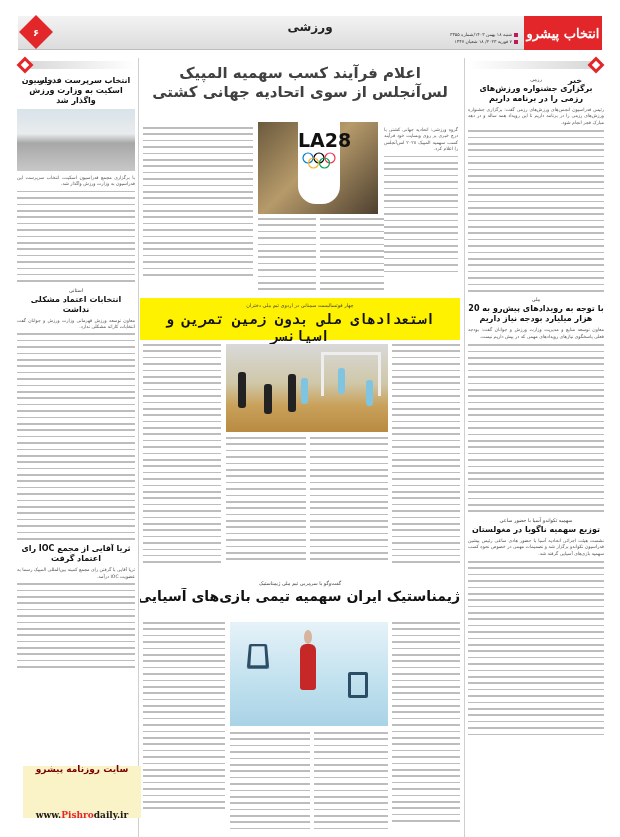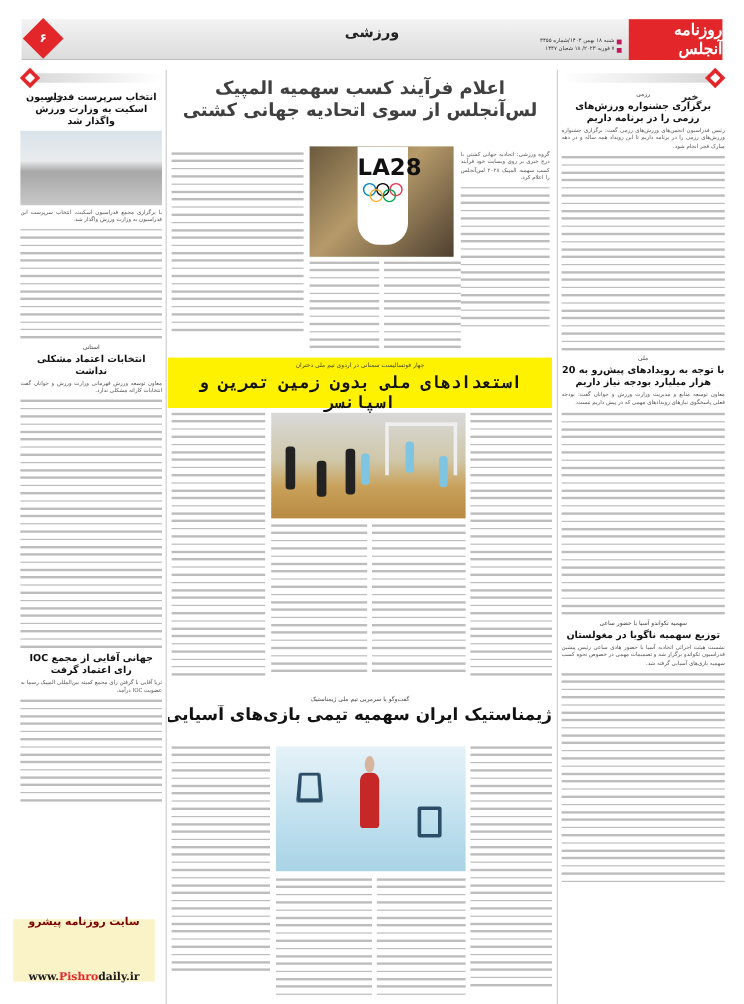--- a/index.html
+++ b/index.html
@@ -47,32 +47,32 @@
 
   
   .main-head { font-size: 15px; font-weight: bold; text-align: center; line-height: 19px; color: #404040; margin: 6px 0 4px; }
   .yellow-box { position: absolute; left: 140px; width: 320px; top: 298px; height: 42px; background: #fff200; }
   .yellow-box .kicker { margin-top: 4px; }
   .yellow-box .hl { font-size: 14px; font-weight: bold; text-align: center; color: #111; margin-top: 3px; font-family: Liberation Mono, monospace; }
 
   .photo { position: absolute; overflow: hidden; }
   .textcol { position: absolute; }
 
-  .promo { position: absolute; left: 11px; top: 766px; width: 118px; height: 52px; background: #fbf3c8;
+  .promo { position: absolute; left: 23px; top: 766px; width: 118px; height: 52px; background: #fbf3c8;
     display: flex; flex-direction: column; align-items: center; justify-content: center; gap: 4px; direction: ltr; }
   .promo .p1 { font-size: 9px; font-weight: bold; color: #7a0000; direction: rtl; }
   .promo .p2 { font-family: "DejaVu Serif", serif; font-size: 9px; font-weight: bold; color: #1a1a1a; margin-top: 32px; }
   .promo .p2 span { color: #e3262a; }
 </style>
 </head>
 <body>
 
 <div class="header">
   <div class="header-bar"></div>
-  <div class="logo-box">روزنامه آنجلس</div>
+  <div class="logo-box">انتخاب پیشرو</div>
   <div class="section-title">ورزشی</div>
   <div class="issue-info">
     <div>
         <span class="sq"></span>
         <span>شنبه ۱۸ بهمن ۱۴۰۳/شماره ۳۴۵۵</span>
       </div>
     <div>
         <span class="sq"></span>
         <span>۷ فوریه ۲۰۲۳/ ۱۸ شعبان ۱۴۴۷</span>
       </div>
@@ -618,21 +618,21 @@
         <i></i>
         <i></i>
         <i></i>
         <i></i>
         <i></i>
         <i></i>
         <i></i>
       </div>
   </div>
   <div style="margin-top:2px">
-    <div class="h-small">جهانی آقایی از مجمع IOC رای اعتماد گرفت</div>
+    <div class="h-small">ثریا آقایی از مجمع IOC رای اعتماد گرفت</div>
     <div class="body-text">ثریا آقایی با گرفتن رای مجمع کمیته بین‌المللی المپیک رسما به عضویت IOC درآمد.</div>
     <div class="lines" style="margin-top:3px">
         <i></i>
         <i></i>
         <i></i>
         <i></i>
         <i></i>
         <i></i>
         <i></i>
         <i></i>

